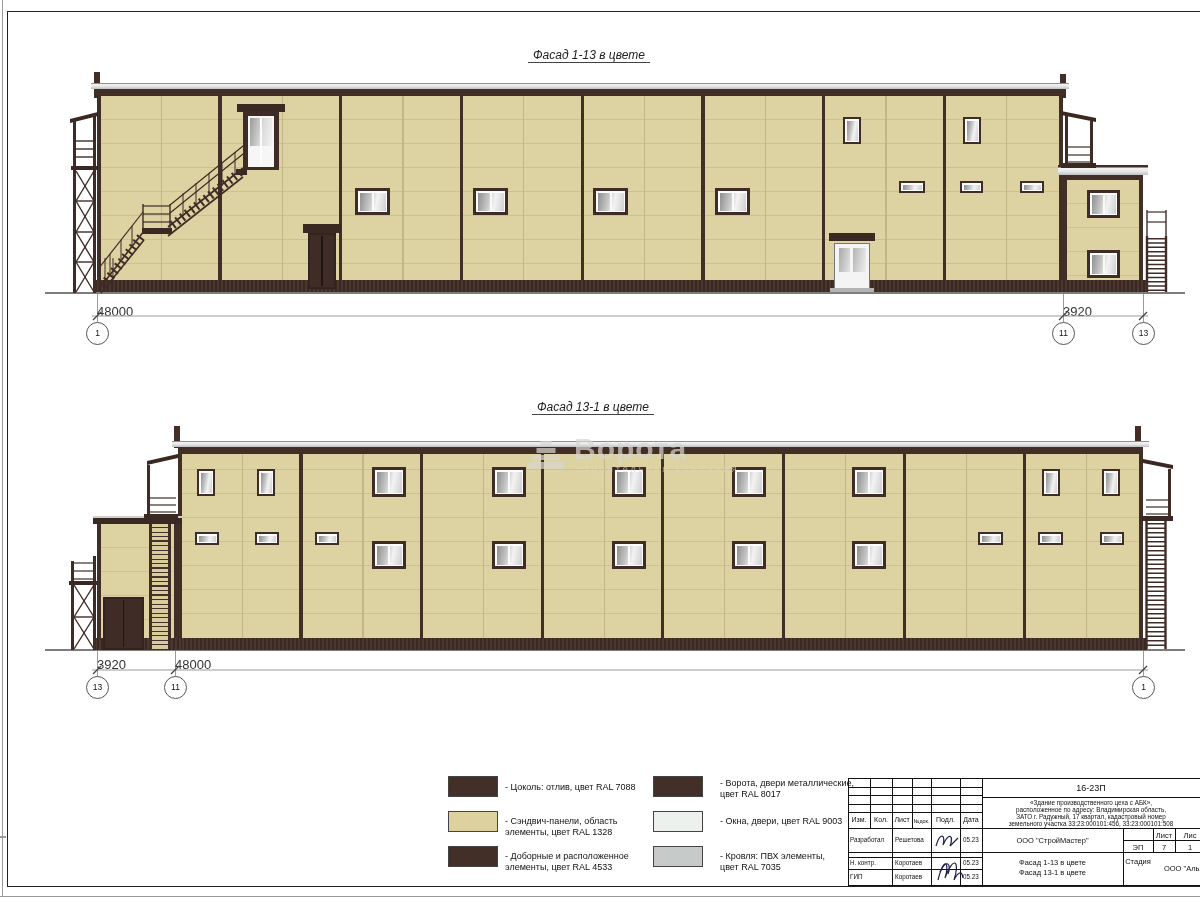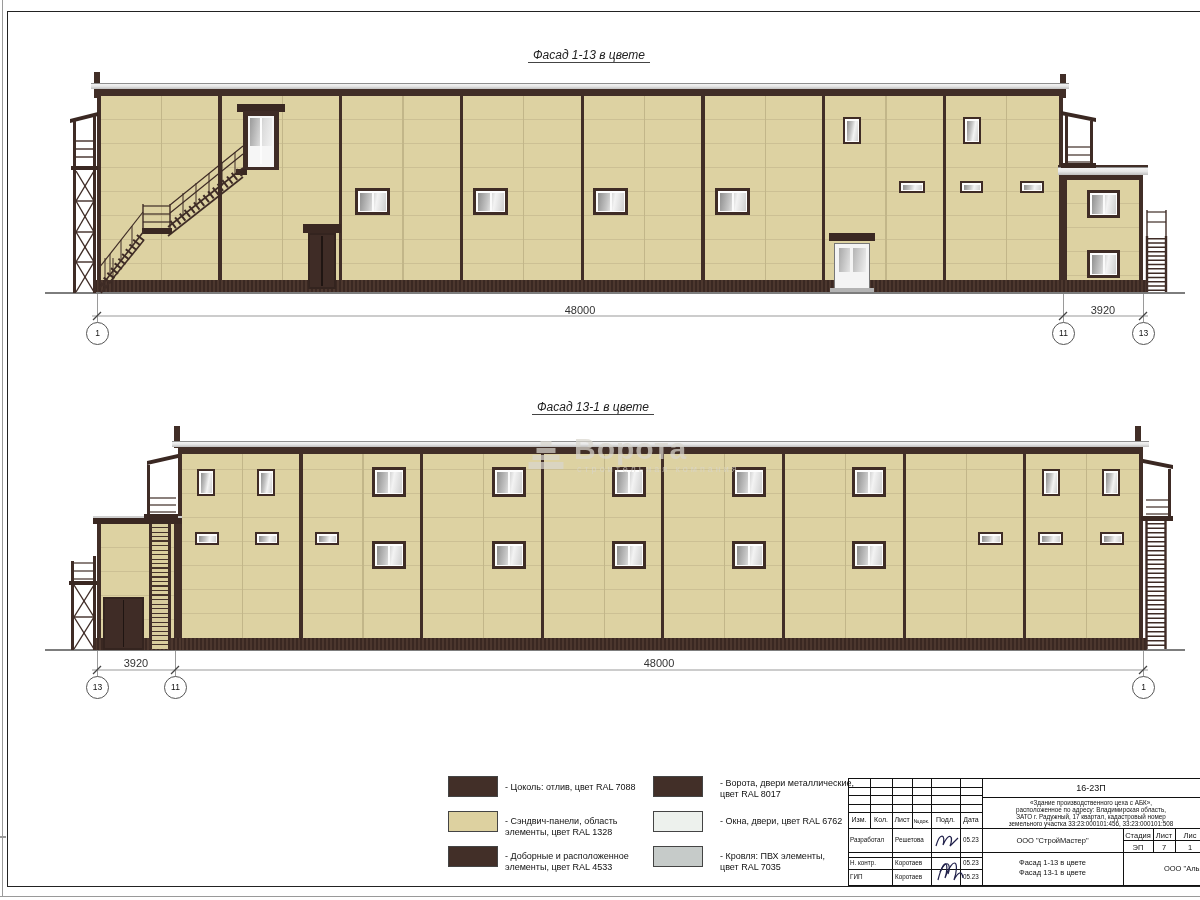--- a/index.html
+++ b/index.html
@@ -34,21 +34,21 @@
   .win .g{position:absolute;inset:1.5px;background:linear-gradient(100deg,#8f8f8f 0%,#c6c6c6 38%,#f3f3f3 62%,#cfcfcf 100%)}
   .win .d{position:absolute;top:1.5px;bottom:1.5px;left:50%;width:2px;margin-left:-1px;background:#fafafa}
   .winS{border-width:2.5px}
   
   .dbrown{background:#3f2c26;box-shadow:inset 0 0 0 2px #34241f}
   .dbrown .leaf{position:absolute;top:3px;bottom:3px;left:50%;width:1.5px;margin-left:-0.75px;background:#1f1512}
   .canopy{background:#3a2822}
   .thresh{background:#b3b3b3}
   
   .ftitle{font-size:12px;font-style:italic;color:#222;border-bottom:1px solid #444;padding:0 5px;white-space:nowrap}
-  .dimt{font-size:11px;color:#333;text-align:center;white-space:nowrap}
+  .dimt{font-size:13px;color:#333;white-space:nowrap}
   .axisc{width:21px;height:21px;border:1px solid #555;border-radius:50%;background:#fff;
          font-size:8.5px;line-height:21px;text-align:center;color:#111}
   
   .lsw{width:50px;height:21px;border:1px solid #444;box-sizing:border-box}
   .ltxt{font-size:9px;line-height:10.5px;color:#111;white-space:nowrap}
   
   .tbl{background:#111}
   .tb-t{font-size:7px;color:#111;white-space:nowrap}
   .tb-s{font-size:6.3px;color:#111;white-space:nowrap}
   .tb-xs{font-size:5.4px;color:#111;white-space:nowrap}
@@ -410,21 +410,21 @@
     <div>- Доборные и расположенное</div>
       <div>элементы, цвет RAL 4533</div>
   </div>
   <div class="abs lsw" style="left: 653px; top: 776px; background: rgb(66, 47, 40);"></div>
   <div class="abs ltxt" style="left:720px;top:778px">
     <div>- Ворота, двери металлические,</div>
       <div>цвет RAL 8017</div>
   </div>
   <div class="abs lsw" style="left: 653px; top: 811px; background: rgb(237, 241, 237);"></div>
   <div class="abs ltxt" style="left:720px;top:816px">
-    <div>- Окна, двери, цвет RAL 6762</div>
+    <div>- Окна, двери, цвет RAL 9003</div>
       <div></div>
   </div>
   <div class="abs lsw" style="left: 653px; top: 846px; background: rgb(198, 203, 201);"></div>
   <div class="abs ltxt" style="left:720px;top:851px">
     <div>- Кровля: ПВХ элементы,</div>
       <div>цвет RAL 7035</div>
   </div>
 </div>
 
 <div class="abs" style="left:0;top:0;width:1200px;height:0">
@@ -477,21 +477,21 @@
       <path d="M10,44 C16,30 22,36 18,46"></path>
     </g>
   </svg>
 
   <div class="abs tb-b ctr" style="left:982px;top:783px;width:218px">16-23П</div>
   <div class="abs tb-s ctr" style="left:982px;top:799px;width:218px">«Здание производственного цеха с АБК»,</div>
   <div class="abs tb-s ctr" style="left:982px;top:806px;width:218px">расположенное по адресу: Владимирская область,</div>
   <div class="abs tb-s ctr" style="left:982px;top:813px;width:218px">ЗАТО г. Радужный, 17 квартал, кадастровый номер</div>
   <div class="abs tb-s ctr" style="left:982px;top:820px;width:218px">земельного участка 33:23:000101:456, 33:23:000101:508</div>
   <div class="abs tb-m ctr" style="left:982px;top:836px;width:141px">ООО "СтройМастер"</div>
-  <div class="abs tb-m ctr" style="left:1123px;top:831px;width:30px">Стадия</div>
+  <div class="abs tb-m ctr" style="left:1123px;top:857px;width:30px">Стадия</div>
   <div class="abs tb-m ctr" style="left:1153px;top:831px;width:22px">Лист</div>
   <div class="abs tb-m ctr" style="left:1175px;top:831px;width:30px">Лис</div>
   <div class="abs tb-m ctr" style="left:1123px;top:843px;width:30px">ЭП</div>
   <div class="abs tb-m ctr" style="left:1153px;top:843px;width:22px">7</div>
   <div class="abs tb-m ctr" style="left:1175px;top:843px;width:30px">1</div>
   <div class="abs tb-m ctr" style="left:982px;top:858px;width:141px">Фасад 1-13 в цвете</div>
   <div class="abs tb-m ctr" style="left:982px;top:868px;width:141px">Фасад 13-1 в цвете</div>
   <div class="abs tb-m ctr" style="left:1123px;top:864px;width:132px">ООО "Альянс"</div>
 </div>
 

